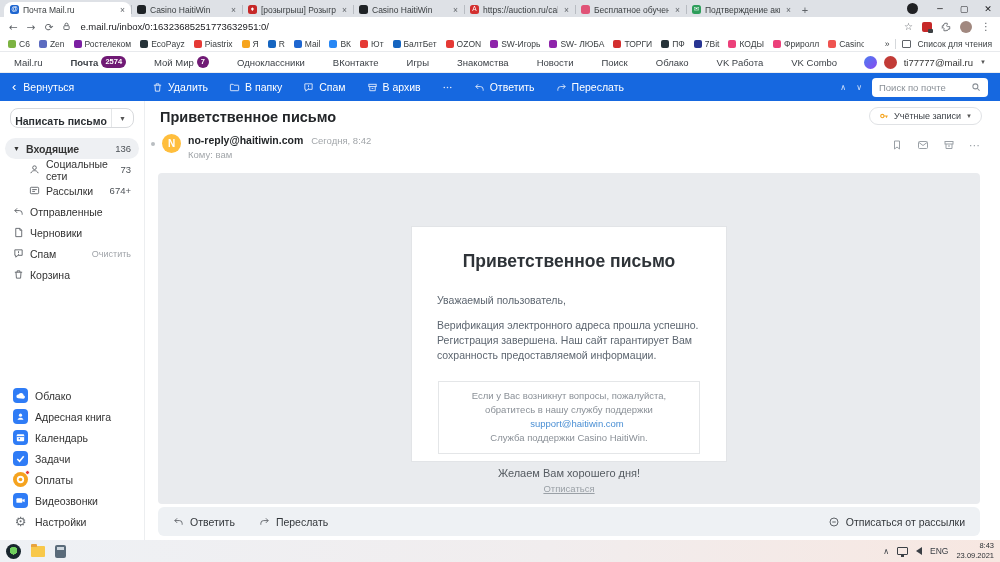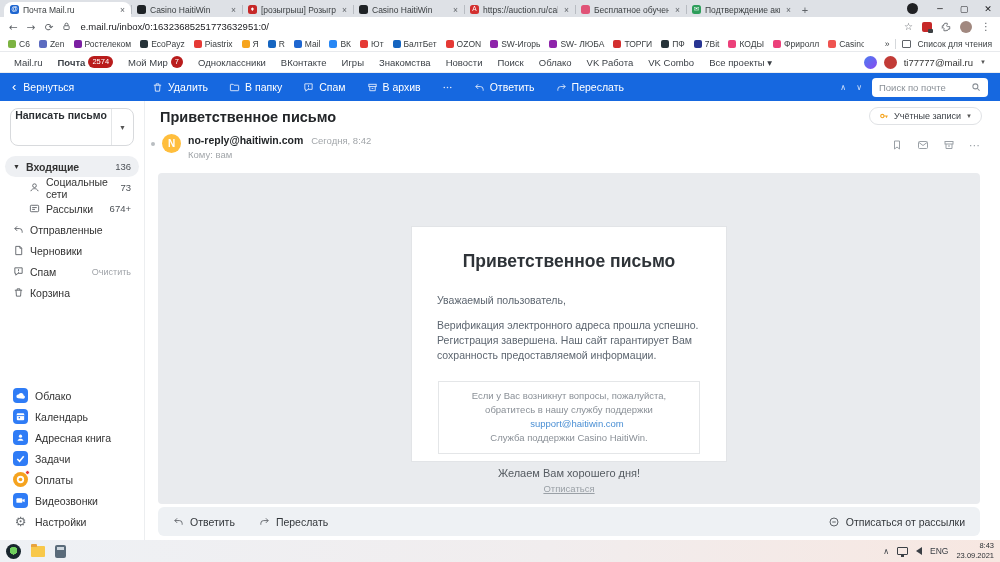--- a/index.html
+++ b/index.html
@@ -47,21 +47,21 @@
   .bmright{margin-left:auto;display:flex;align-items:center;gap:6px;color:#3c4043;}
   .bmsep{width:1px;height:10px;background:#d5d8db;}
   .rlic{width:9px;height:8px;border:1px solid #5f6368;border-radius:1px;}
 
   
   .portal{position:absolute;top:52px;left:0;right:0;height:21px;background:#fff;
           border-bottom:1px solid #eceef0;display:flex;align-items:center;padding:0 14px;
           font-size:9.5px;color:#3a3f45;gap:11px;white-space:nowrap;}
   .pitem{display:flex;align-items:center;gap:3px;flex:0 0 auto;}
   .pitem.bold{font-weight:bold;}
-  .pbadge{background:#b91c1c;color:#fff;font-size:7.5px;font-weight:normal;border-radius:7px;
+  .pbadge{background:#701a75;color:#fff;font-size:7.5px;font-weight:bold;border-radius:7px;
           padding:2px 4px;line-height:1;}
   .pright{margin-left:auto;display:flex;align-items:center;gap:7px;}
   .pcirc1{width:13px;height:13px;border-radius:50%;background:linear-gradient(135deg,#4a7df0,#8a4af0);}
   .pcirc2{width:13px;height:13px;border-radius:50%;background:#c23b37;}
   .pmail{font-size:9.5px;color:#333;}
   .caret{font-size:6px;color:#555;}
 
   
   .bluebar{position:absolute;top:73px;left:0;right:0;height:28px;background:#1668e0;
            display:flex;align-items:center;color:#fff;padding:0 12px;font-size:10.5px;}
@@ -74,22 +74,22 @@
   .chev{font-size:8px;color:#cfe0fb;font-family:"DejaVu Sans",sans-serif;}
   .searchbox{width:116px;height:19px;background:#fff;border-radius:4px;display:flex;
              align-items:center;padding:0 7px;color:#8a9097;font-size:9.5px;gap:4px;}
   .searchbox .ph{flex:1;white-space:nowrap;overflow:hidden;}
   .searchbox svg{width:10px;height:10px;color:#8a9097;}
 
   
   .main{position:absolute;top:101px;left:0;right:0;height:439px;display:flex;background:#fff;}
   .sidebar{width:145px;flex:0 0 auto;border-right:1px solid #eceef0;display:flex;
            flex-direction:column;padding-top:7px;}
-  .compose{margin:0 10px 10px 10px;height:38px;border:1px solid #d8dadd;border-radius:8px;
-           display:flex;align-items:flex-start;font-size:10.5px;font-weight:bold;color:#2b2f33;}
+  .compose{margin:0 10px 10px 10px;height:20px;border:1px solid #d8dadd;border-radius:8px;
+           display:flex;align-items:flex-end;font-size:10.5px;font-weight:bold;color:#2b2f33;}
   .compose .lbl{flex:1;text-align:center;}
   .compose .dd{width:22px;border-left:1px solid #e4e6e8;align-self:stretch;display:flex;
                align-items:center;justify-content:center;color:#555;font-size:7px;}
   .fldr{height:21px;margin:0 5px;padding:0 8px;border-radius:12px;display:flex;
         align-items:center;font-size:10.5px;color:#333;gap:6px;}
   .fldr.sel{background:#eef0f3;font-weight:bold;}
   .fldr.ind{padding-left:24px;}
   .fldr svg{width:11px;height:11px;color:#5f6469;flex:0 0 auto;}
   .fldr .chv{font-size:7px;color:#333;}
   .fldr .cnt{margin-left:auto;font-size:9.5px;color:#4c5156;font-weight:normal;}
@@ -336,21 +336,21 @@
       </div>
     <div class="bmright">
       <span>»</span>
       <span class="bmsep"></span>
       <span class="rlic"></span>
       <span>Список для чтения</span>
     </div>
   </div>
 
   <div class="portal">
-    <div style="display:flex;align-items:center;gap:15px;overflow:hidden;">
+    <div style="display:flex;align-items:center;gap:28px;overflow:hidden;">
         <span class="pitem">
           <span>Mail.ru</span>
         </span>
         <span class="pitem bold">
           <span>Почта</span>
           <span class="pbadge">2574</span>
         </span>
         <span class="pitem">
           <span>Мой Мир</span>
           <span class="pbadge">7</span>
@@ -549,35 +549,35 @@
             <span class="appic">
               <svg viewBox="0 0 24 24">
                 <path d="M7 18a4 4 0 1 1 .6-7.96A6 6 0 0 1 19 12a3.5 3.5 0 0 1-1 6.9z" fill="#fff"></path>
               </svg>
             </span>
             <span>Облако</span>
           </div>
           <div class="app">
             <span class="appic">
               <svg viewBox="0 0 24 24">
+                <circle cx="12" cy="9" r="3.5" fill="#fff"></circle>
+                <path d="M5.5 19c1.3-3.2 3.8-4.5 6.5-4.5s5.2 1.3 6.5 4.5z" fill="#fff"></path>
+              </svg>
+            </span>
+            <span>Адресная книга</span>
+          </div>
+          <div class="app">
+            <span class="appic">
+              <svg viewBox="0 0 24 24">
                 <rect x="4" y="5" width="16" height="15" rx="2" fill="#fff"></rect>
                 <path d="M4 10h16" stroke="#2f7cf6" stroke-width="2"></path>
                 <path d="M8 13h3v3H8z" fill="#2f7cf6"></path>
               </svg>
             </span>
             <span>Календарь</span>
-          </div>
-          <div class="app">
-            <span class="appic">
-              <svg viewBox="0 0 24 24">
-                <circle cx="12" cy="9" r="3.5" fill="#fff"></circle>
-                <path d="M5.5 19c1.3-3.2 3.8-4.5 6.5-4.5s5.2 1.3 6.5 4.5z" fill="#fff"></path>
-              </svg>
-            </span>
-            <span>Адресная книга</span>
           </div>
           <div class="app">
             <span class="appic">
               <svg viewBox="0 0 24 24">
                 <path d="m5 13 5 5L19 7" fill="none" stroke="#fff" stroke-width="3.5"></path>
               </svg>
             </span>
             <span>Задачи</span>
           </div>
           <div class="app">

